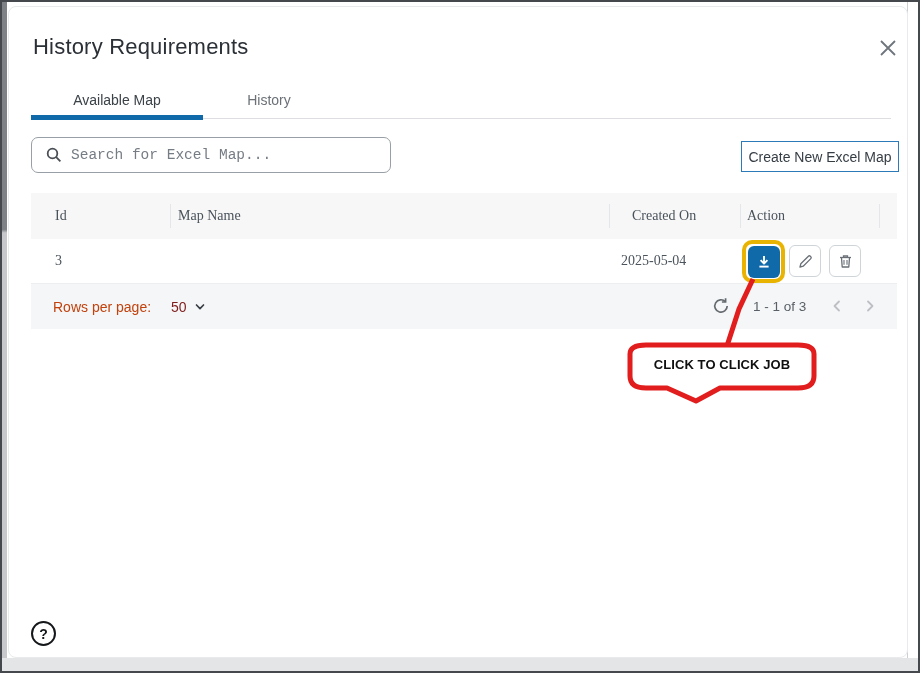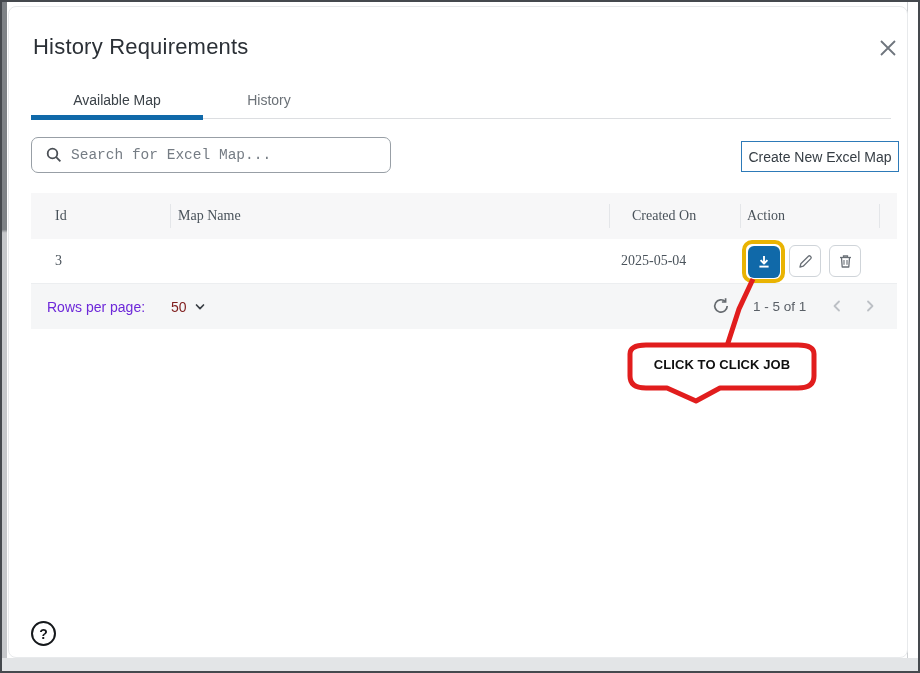--- a/index.html
+++ b/index.html
@@ -73,21 +73,21 @@
     display:flex; align-items:center; justify-content:center; cursor:pointer;
   }
   .icon-btn {
     position:absolute; top:6px; width:32px; height:32px; background:#fff;
     border:1px solid #cfd4d9; border-radius:6px; display:flex; align-items:center; justify-content:center; cursor:pointer;
   }
   .btn-edit { left:758px; } .btn-delete { left:798px; }
 
   
   .pager { position:absolute; left:22px; top:277px; width:866px; height:45px; background:#f5f6f7; }
-  .pager-label { position:absolute; left:16px; top:0; height:45px; display:flex; align-items:center; font-size:14px; color:#6d28d9; }
+  .pager-label { position:absolute; left:22px; top:0; height:45px; display:flex; align-items:center; font-size:14px; color:#c2410c; }
   .rpp-select { position:absolute; left:140px; top:0; height:45px; display:flex; align-items:center; gap:7px; cursor:pointer; }
   .rpp-value { font-size:14px; color:#7f1d1d; }
   .refresh-btn { position:absolute; left:679px; top:11px; width:22px; height:22px; cursor:pointer; display:flex; align-items:center; justify-content:center; }
   .range-label { position:absolute; left:722px; top:0; height:45px; display:flex; align-items:center; font-size:13.5px; color:#595f66; }
   .page-prev, .page-next { position:absolute; top:13px; width:18px; height:18px; display:flex; align-items:center; justify-content:center; cursor:default; }
   .page-prev { left:797px; } .page-next { left:830px; }
 
   
   .help-btn {
     position:absolute; left:22px; top:614px; width:25px; height:25px; border:2px solid #15181b;
@@ -191,21 +191,21 @@
         </svg>
       </div>
 
       <div class="refresh-btn">
         <svg width="20" height="20" viewBox="0 0 20 20">
           <path d="M16.2 10 A6.2 6.2 0 1 1 14.4 5.6" stroke="#666b70" stroke-width="1.7" fill="none"></path>
           <path d="M14.6 2.3 L14.6 6 L10.9 6" stroke="#666b70" stroke-width="1.7" fill="none"></path>
         </svg>
       </div>
 
-      <div class="range-label">1 - 5 of 1</div>
+      <div class="range-label">1 - 1 of 3</div>
 
       <div class="page-prev">
         <svg width="14" height="14" viewBox="0 0 14 14">
           <path d="M9 2.5 L4.5 7 L9 11.5" stroke="#bcc0c5" stroke-width="1.8" fill="none" stroke-linecap="round" stroke-linejoin="round"></path>
         </svg>
       </div>
       <div class="page-next">
         <svg width="14" height="14" viewBox="0 0 14 14">
           <path d="M5 2.5 L9.5 7 L5 11.5" stroke="#bcc0c5" stroke-width="1.8" fill="none" stroke-linecap="round" stroke-linejoin="round"></path>
         </svg>

